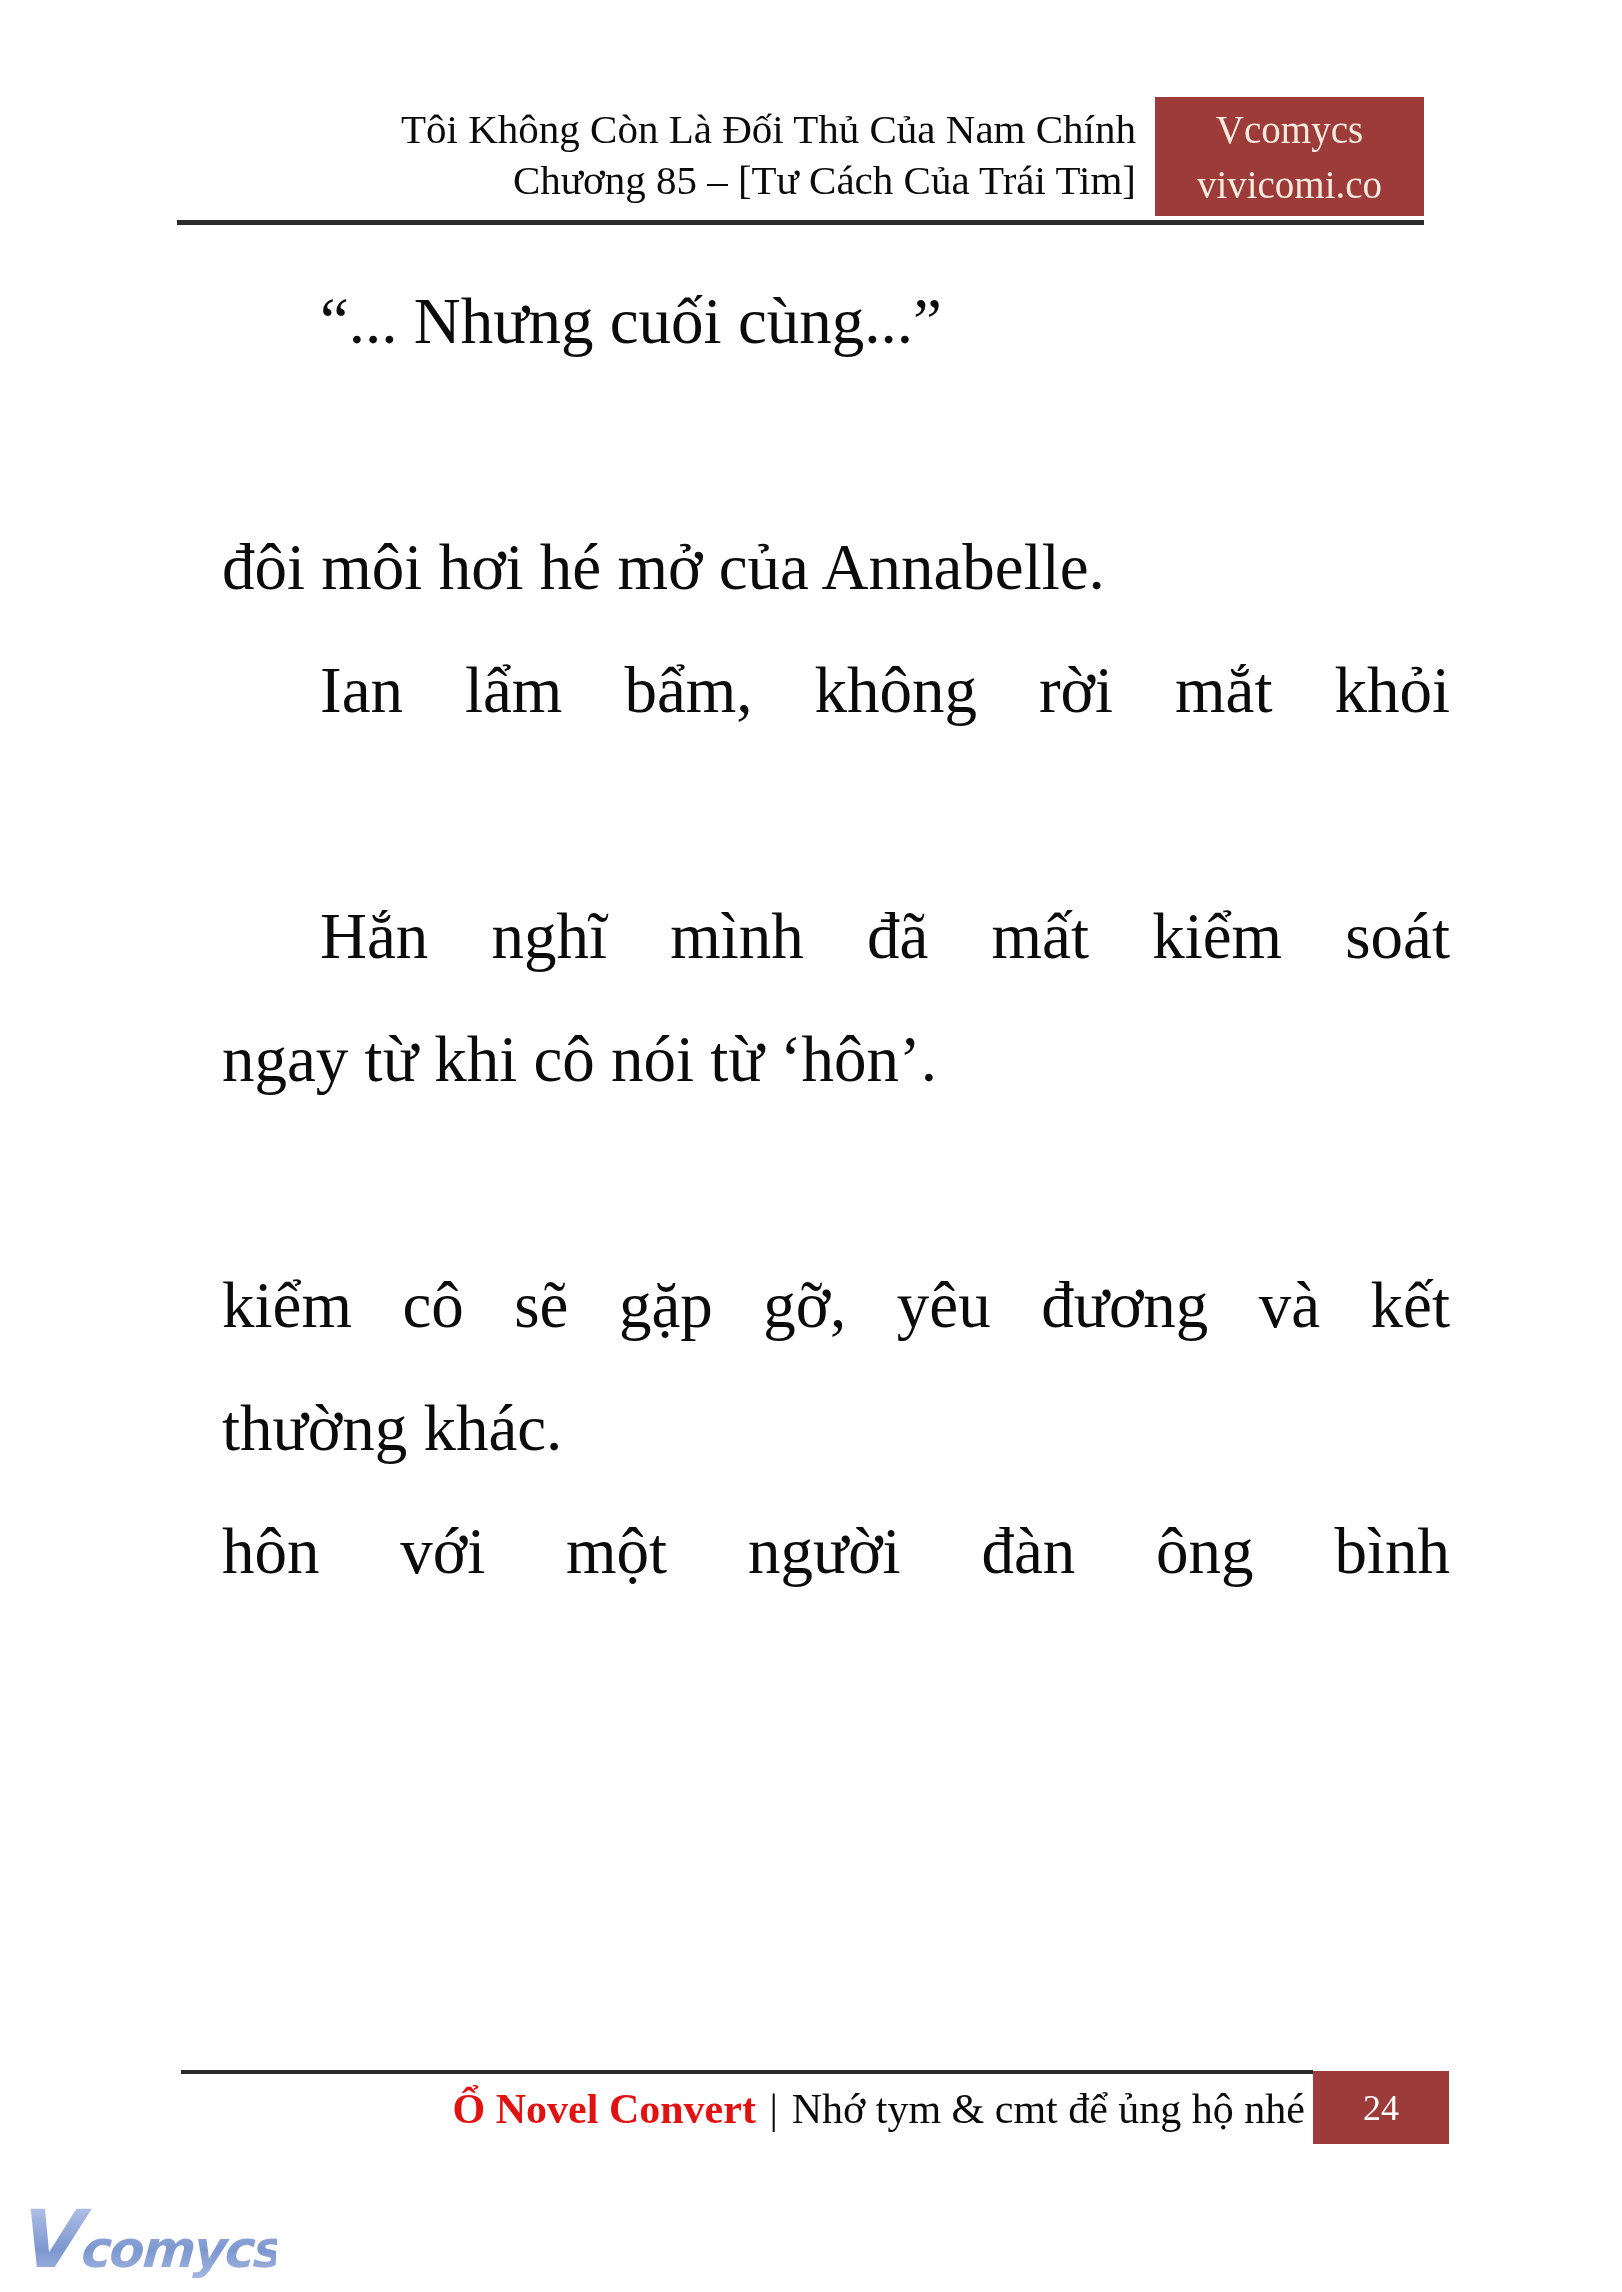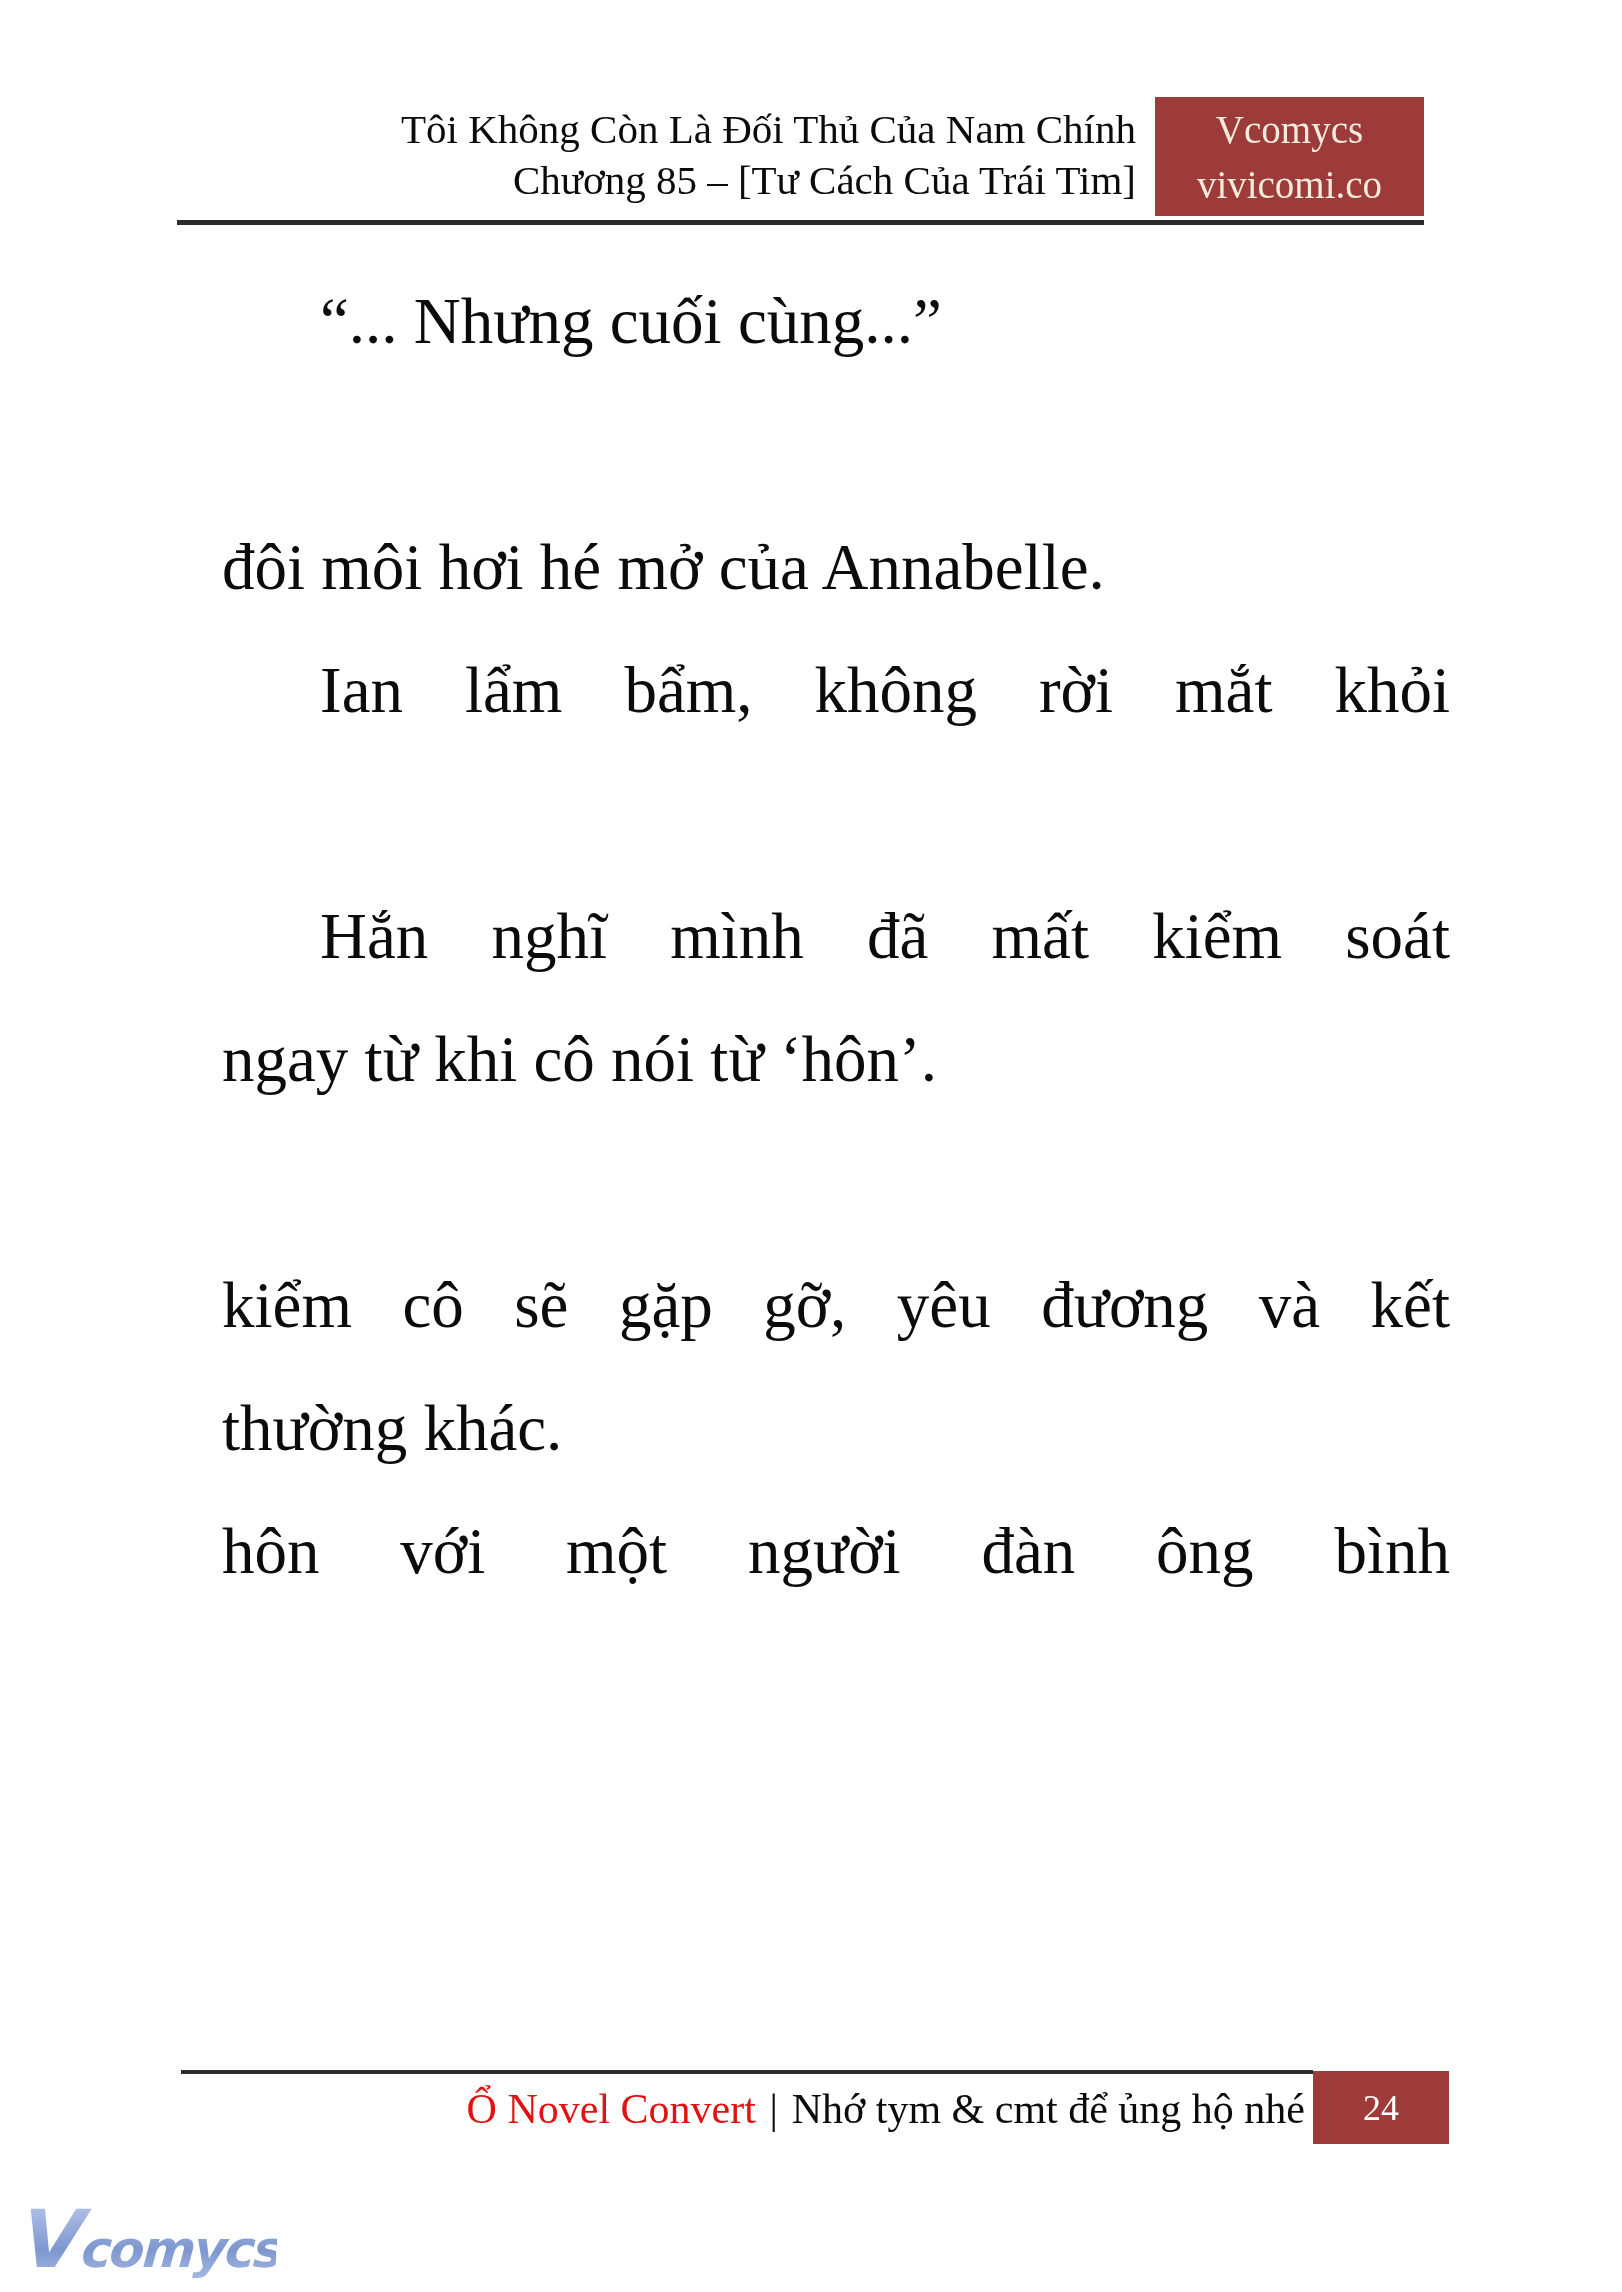--- a/index.html
+++ b/index.html
@@ -50,21 +50,21 @@
   .footer-rule {
     position:absolute; left:181px; top:2070px; width:1132px; height:3.9px;
     background:var(--rule);
   }
   .footer-text {
     position:absolute; left:181px; top:2079px; width:1124px;
     text-align:right; white-space:nowrap;
     font-size:42px; line-height:61px;
     color:var(--ink);
   }
-  .footer-brand { font-weight:normal; color:var(--brand-red); }
+  .footer-brand { font-weight:bold; color:var(--brand-red); }
   .footer-sep { padding:0 13.7px; font-weight:normal; color:var(--ink); }
   .page-number-box {
     position:absolute; left:1313px; top:2071px; width:136px; height:73px;
     background:var(--box-red);
     color:#ffffff;
     display:flex; align-items:center; justify-content:center;
     font-size:36px;
   }
 
   

